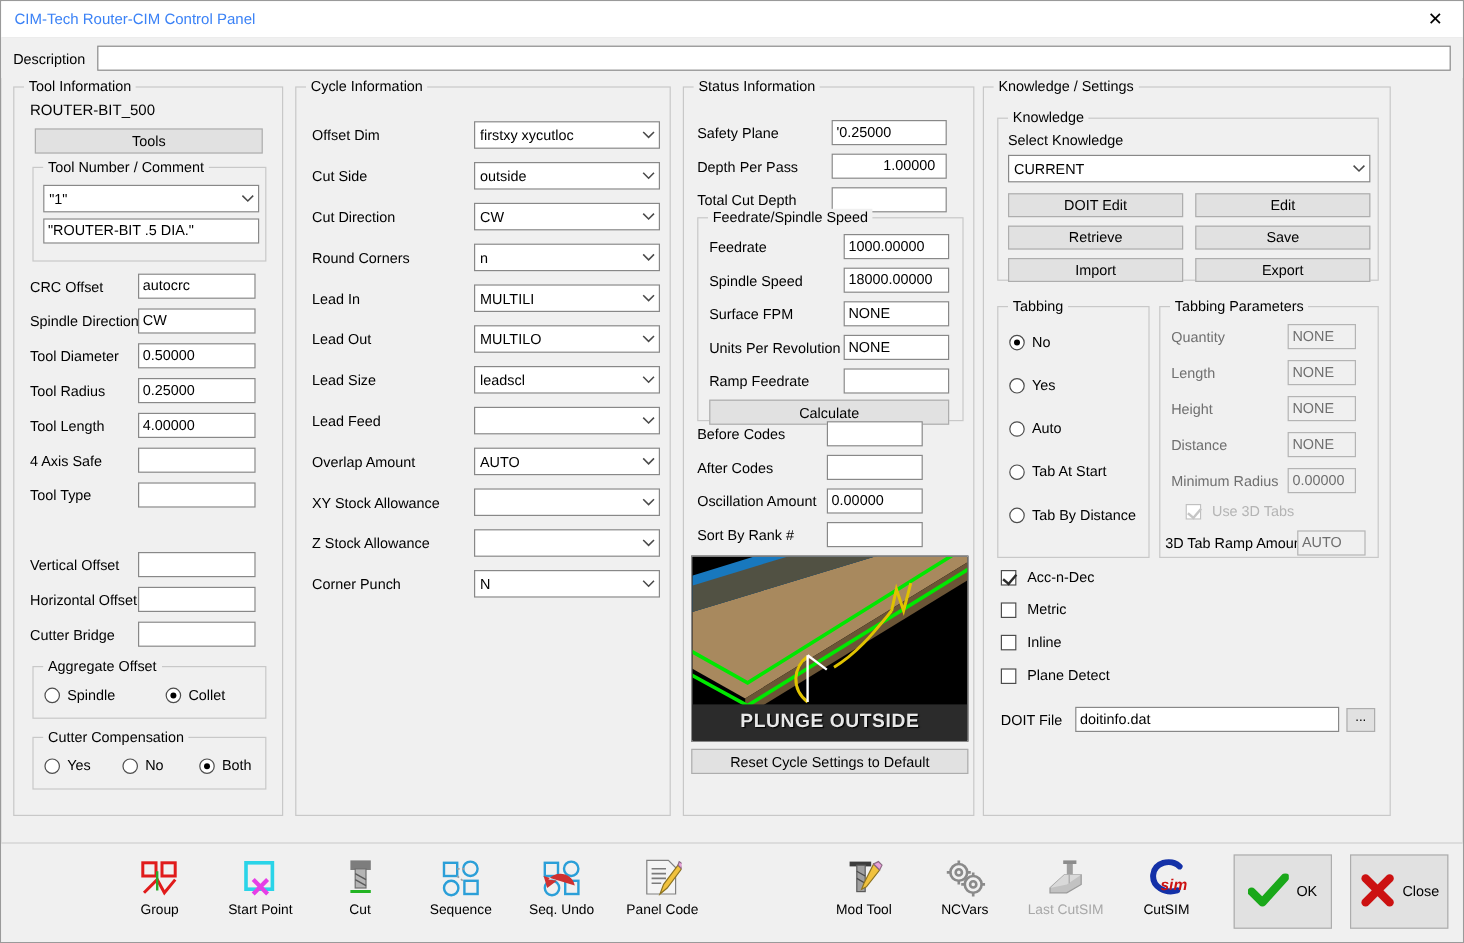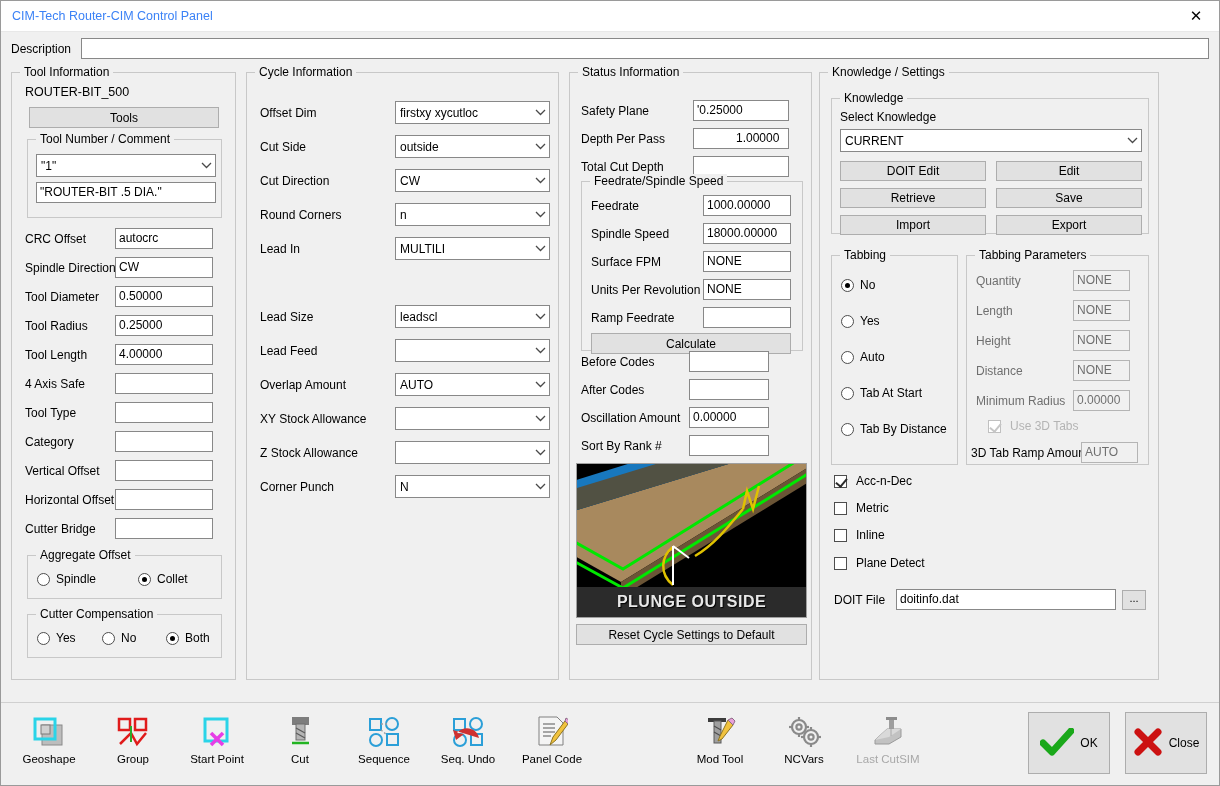--- a/index.html
+++ b/index.html
@@ -225,24 +225,20 @@
         <span class="fake-tf" style="width:98px;">4.00000</span>
       </div>
       <div class="row" style="left:13px; top:300px; width:200px;">
         <span class="lbl" style="width:90px;">4 Axis Safe</span>
         <span class="fake-tf" style="width:98px;"></span>
       </div>
       <div class="row" style="left:13px; top:329px; width:200px;">
         <span class="lbl" style="width:90px;">Tool Type</span>
         <span class="fake-tf" style="width:98px;"></span>
       </div>
-      <div class="row" style="left:13px; top:358px; width:200px;">
-        <span class="lbl" style="width:90px;">Category</span>
-        <span class="fake-tf" style="width:98px;"></span>
-      </div>
       <div class="row" style="left:13px; top:387px; width:200px;">
         <span class="lbl" style="width:90px;">Vertical Offset</span>
         <span class="fake-tf" style="width:98px;"></span>
       </div>
       <div class="row" style="left:13px; top:416px; width:200px;">
         <span class="lbl" style="width:90px;">Horizontal Offset</span>
         <span class="fake-tf" style="width:98px;"></span>
       </div>
       <div class="row" style="left:13px; top:445px; width:200px;">
         <span class="lbl" style="width:90px;">Cutter Bridge</span>
@@ -322,20 +318,31 @@
               <svg width="11" height="7" viewBox="0 0 11 7">
                 <polyline points="1,1 5.5,5.5 10,1" fill="none" stroke="#4a4a4a" stroke-width="1.3"></polyline>
               </svg>
             </span>
         </span>
       </div>
       <div class="row" style="left:13px; top:164px; width:290px;">
         <span class="lbl" style="width:135px;">Lead In</span>
         <span class="cb" style="width:155px;">
           <span class="cb-val">MULTILI</span>
+          <span class="cb-arrow">
+              <svg width="11" height="7" viewBox="0 0 11 7">
+                <polyline points="1,1 5.5,5.5 10,1" fill="none" stroke="#4a4a4a" stroke-width="1.3"></polyline>
+              </svg>
+            </span>
+        </span>
+      </div>
+      <div class="row" style="left:13px; top:198px; width:290px;">
+        <span class="lbl" style="width:135px;">Lead Out</span>
+        <span class="cb" style="width:155px;">
+          <span class="cb-val">MULTILO</span>
           <span class="cb-arrow">
               <svg width="11" height="7" viewBox="0 0 11 7">
                 <polyline points="1,1 5.5,5.5 10,1" fill="none" stroke="#4a4a4a" stroke-width="1.3"></polyline>
               </svg>
             </span>
         </span>
       </div>
       <div class="row" style="left:13px; top:232px; width:290px;">
         <span class="lbl" style="width:135px;">Lead Size</span>
         <span class="cb" style="width:155px;">
@@ -588,30 +595,20 @@
       <div class="row" style="left:14px; top:516px; width:320px;">
         <span class="lbl" style="width:62px;">DOIT File</span>
         <span class="fake-tf" style="width:220px;">doitinfo.dat</span>
         <span class="btn" style="width:24px; height:20px; margin-left:6px; font-size:11px; padding-bottom:4px;">...</span>
       </div>
     </div>
   </div>
 
   <div class="toolbar">
 
-    <div class="tool" style="left:15px;">
-      <span class="ticon">
-        <svg width="34" height="32" viewBox="0 0 34 32">
-          <rect x="10" y="9" width="20" height="20" fill="#bdbdbd" stroke="#8a8a8a"></rect>
-          <rect x="3" y="3" width="20" height="20" fill="none" stroke="#2ad4e8" stroke-width="3"></rect>
-          <rect x="9" y="9" width="9" height="9" fill="#d0d0d0" stroke="#7a7a7a"></rect>
-        </svg>
-      </span>
-      <span class="tlabel">Geoshape</span>
-    </div>
 
     <div class="tool" style="left:99px;">
       <span class="ticon">
         <svg width="32" height="32" viewBox="0 0 32 32">
           <rect x="2" y="3" width="11" height="11" fill="none" stroke="#e01b1b" stroke-width="2.5"></rect>
           <rect x="18" y="3" width="11" height="11" fill="none" stroke="#e01b1b" stroke-width="2.5"></rect>
           <polyline points="3,28 14,17 20,28 29,17" fill="none" stroke="#e01b1b" stroke-width="2.5"></polyline>
           <line x1="14" y1="10" x2="14" y2="26" stroke="#2aa82a" stroke-width="2"></line>
         </svg>
       </span>
@@ -737,20 +734,29 @@
           <rect x="18" y="2" width="5" height="11" fill="#9f9f9f"></rect>
           <rect x="15" y="1" width="11" height="3" fill="#8c8c8c"></rect>
           <polygon points="4,24 16,13 30,13 30,21 18,28 4,28" fill="#c2c2c2" stroke="#9a9a9a"></polygon>
           <polygon points="4,24 16,13 30,13 18,21" fill="#d9d9d9"></polygon>
           <line x1="20" y1="13" x2="20" y2="20" stroke="#a8a8a8"></line>
         </svg>
       </span>
       <span class="tlabel">Last CutSIM</span>
     </div>
 
+    <div class="tool" style="left:938px;">
+      <span class="ticon">
+        <svg width="34" height="32" viewBox="0 0 34 32">
+          <path d="M 28,6 C 20,-1 7,3 6,13 C 5,23 16,29 26,26" fill="none" stroke="#1431a8" stroke-width="5" stroke-linecap="round"></path>
+          <text x="12" y="26" font-family="Liberation Sans, sans-serif" font-size="13" font-weight="bold" font-style="italic" fill="#cc1111">sim</text>
+        </svg>
+      </span>
+      <span class="tlabel">CutSIM</span>
+    </div>
 
     <div class="bigbtn" style="left:1027px;">
       <span>
         <svg width="34" height="28" viewBox="0 0 34 28">
           <polyline points="3,15 12,24 31,3" fill="none" stroke="#1aa81a" stroke-width="7" stroke-linecap="round" stroke-linejoin="round"></polyline>
         </svg>
       </span>
       <span class="bb-label">OK</span>
     </div>
 

